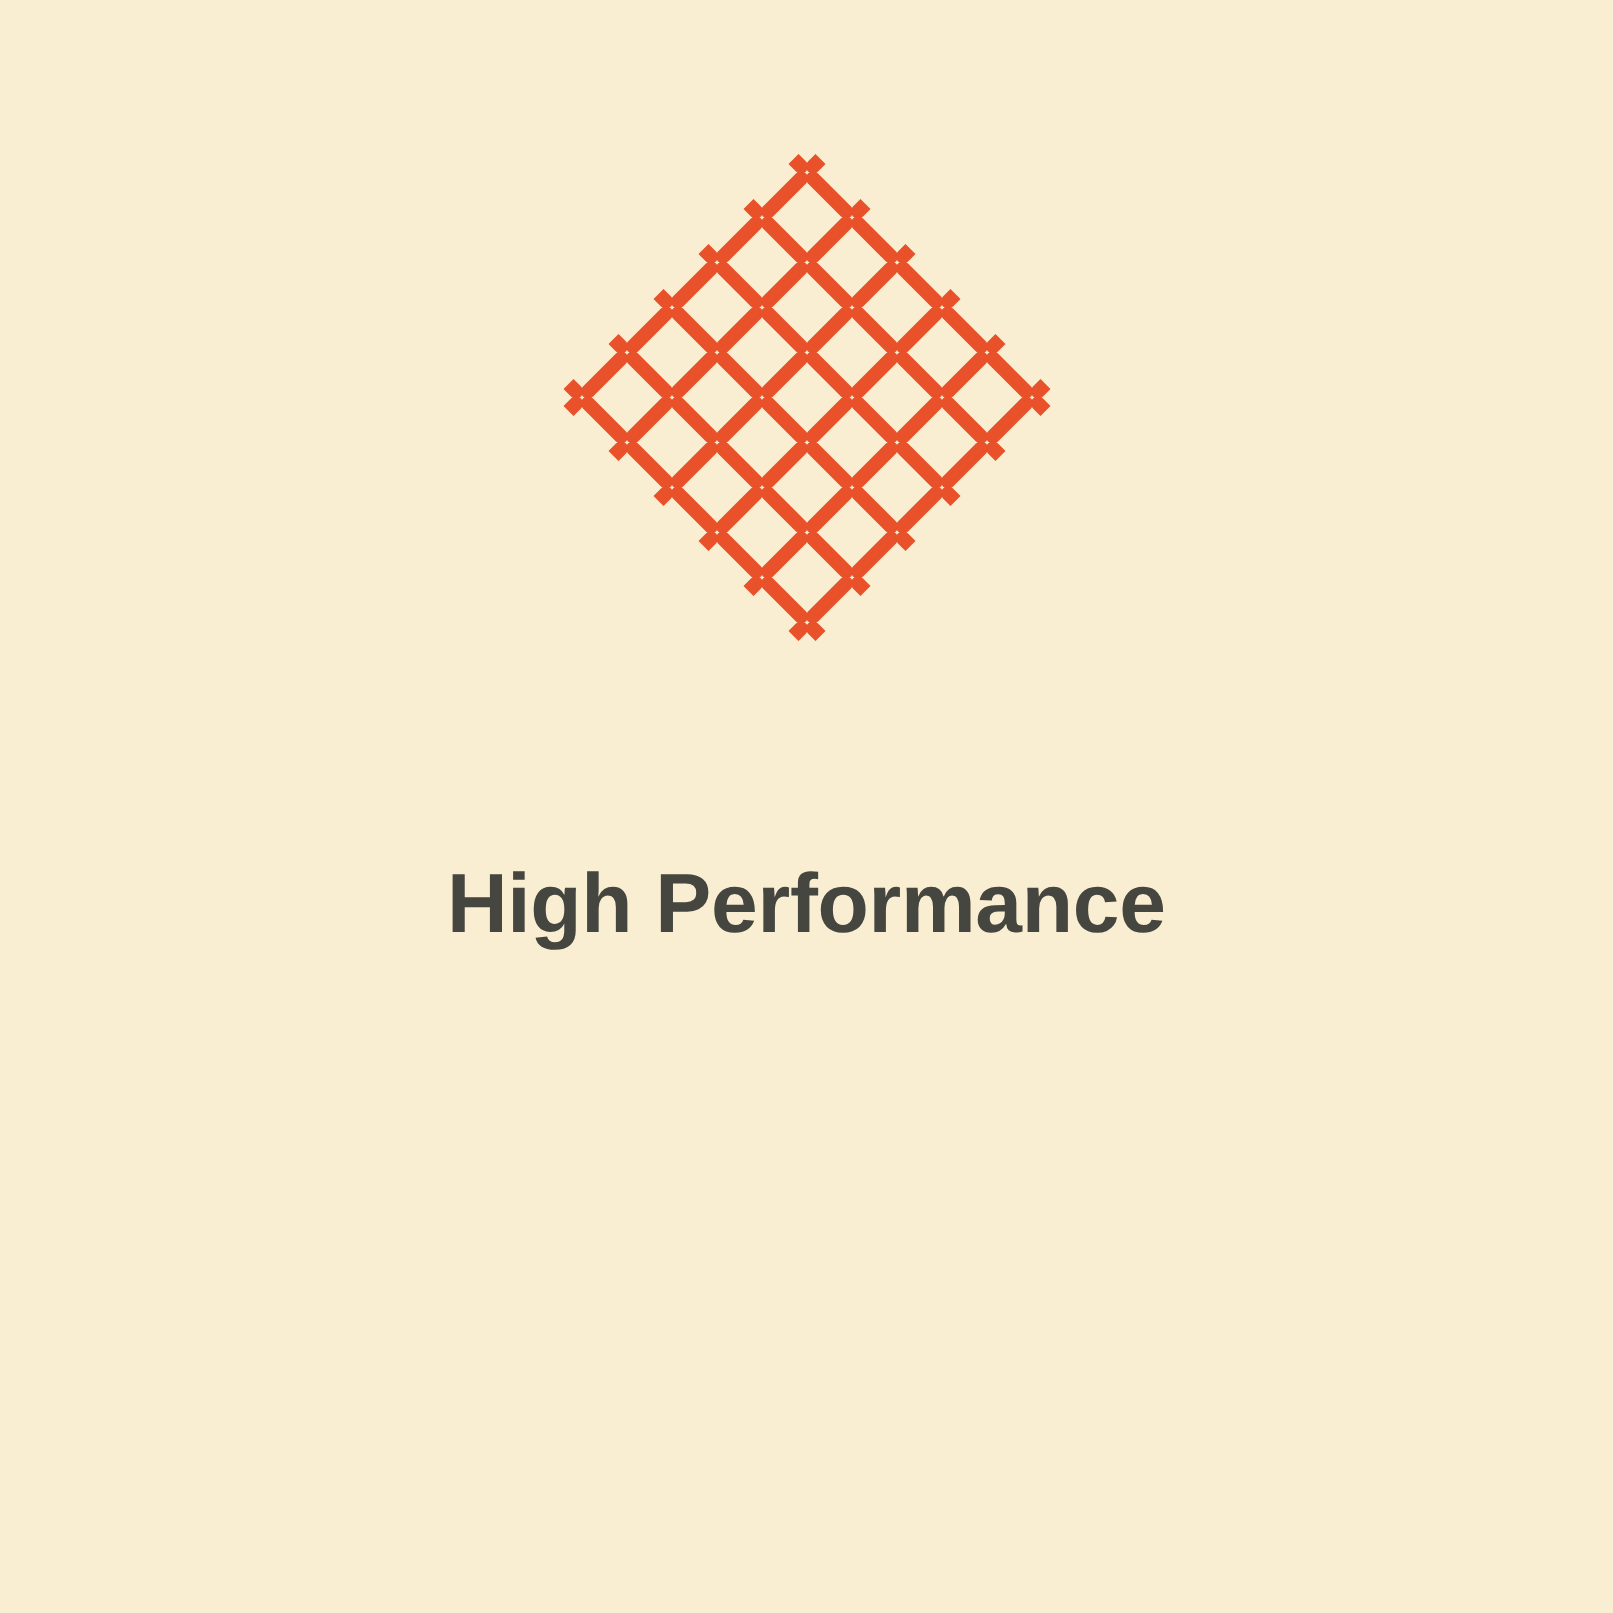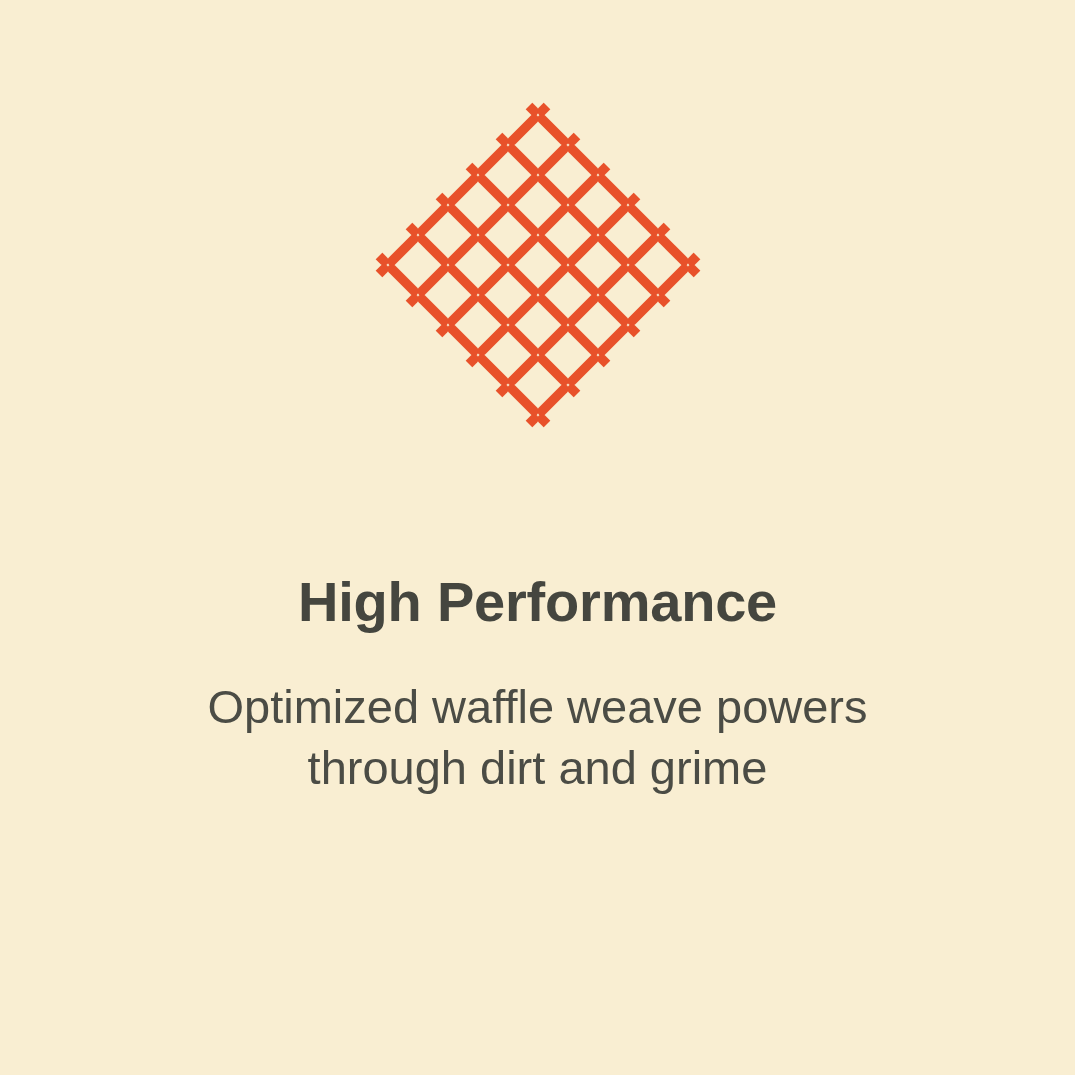--- a/index.html
+++ b/index.html
@@ -134,17 +134,15 @@
         <use href="#weave-unit" x="150" y="330"></use>
         <use href="#weave-unit" x="210" y="330"></use>
         <use href="#weave-unit" x="270" y="330"></use>
         <use href="#weave-unit" x="330" y="330"></use>
       </g>
     </svg>
   </div>
 
   <div id="text-block">
     <h2 id="feature-title" style="color: rgb(69, 70, 63);">High Performance</h2>
-    <p id="feature-description" style="color: rgb(75, 76, 69);">Optimized waffle weave powers
-through dirt and grime</p>
   </div>
 
 </div>
 
 </body></html>

